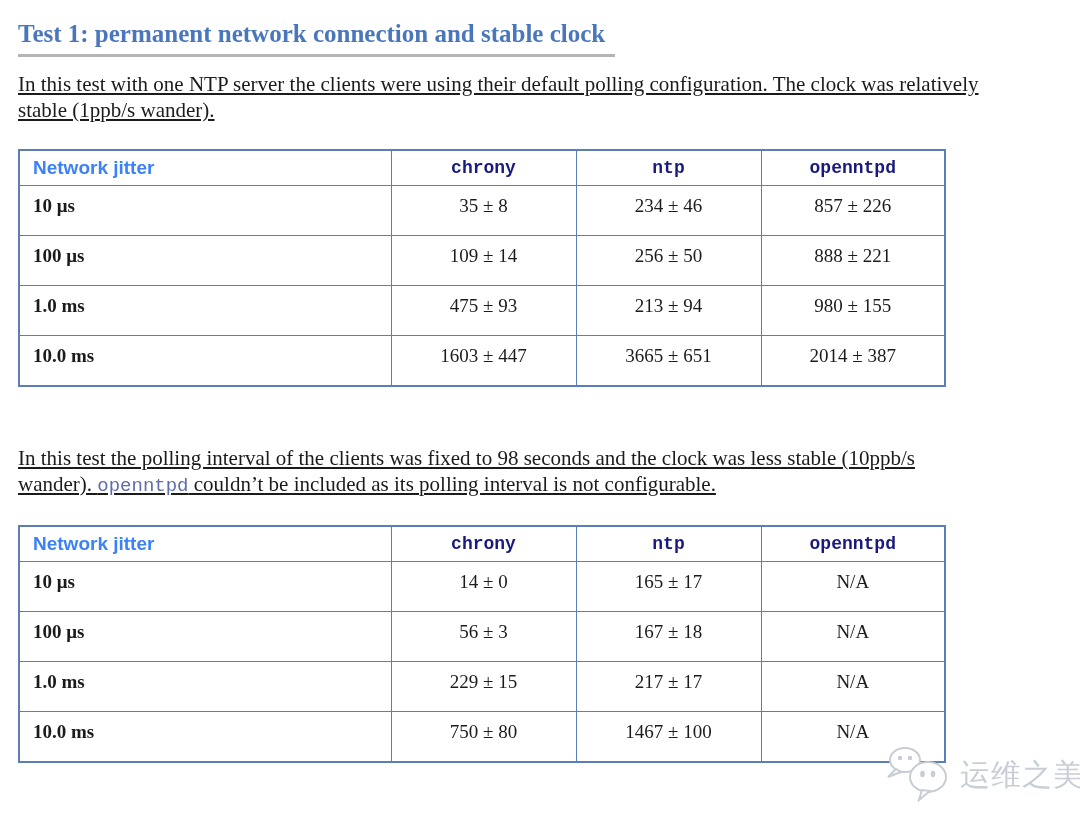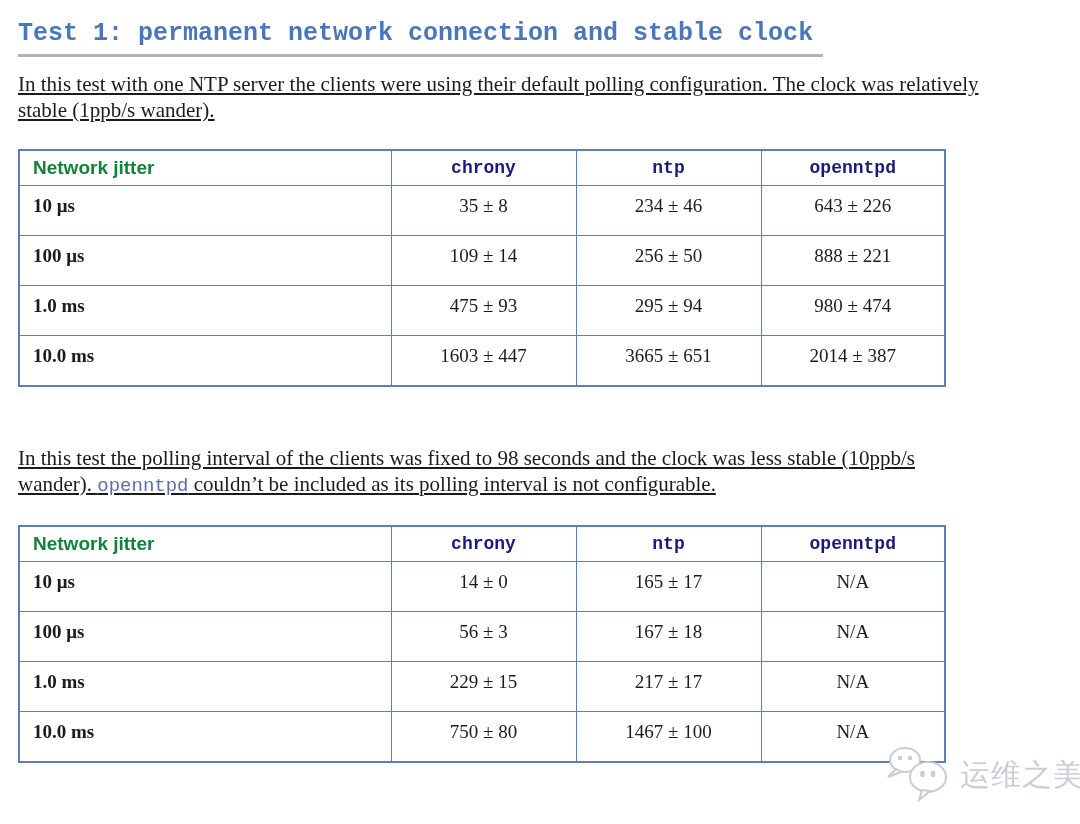--- a/index.html
+++ b/index.html
@@ -10,21 +10,21 @@
     background: #ffffff;
     position: relative;
     font-family: "Liberation Serif", serif;
     color: #1b1b1b;
   }
   .page { padding: 20px 0 0 18px; }
 
   .heading {
     display: inline-block;
     margin: 0;
-    font-family: Liberation Mono, monospace;
+    font-family: Liberation Serif, serif;
     font-size: 25px;
     font-weight: 700;
     color: #4a77bb;
     line-height: 1.15;
     padding-bottom: 5px;
     padding-right: 10px;
     border-bottom: 3px solid #b4b4b6;
   }
 
   .para { margin: 14px 12px 0 0; font-size: 21px; line-height: 26px; text-decoration: underline; }
@@ -44,21 +44,21 @@
   }
   .results th, .results td { border: 1px solid #5b7db9; overflow: hidden; }
   .results thead tr { height: 36px; }
   .results tbody tr { height: 50px; padding-left: 44px; }
   th.jitter {
     text-align: left;
     padding-left: 13px;
     font-family: "Liberation Sans", sans-serif;
     font-size: 19px;
     font-weight: 700;
-    color: #15803d;
+    color: #3b82f6;
   }
   th.impl {
     font-family: "Liberation Mono", monospace;
     font-size: 18px;
     font-weight: 700;
     color: #1a1a7e;
     text-align: center;
   }
   td.rlabel {
     font-weight: 700;
@@ -118,33 +118,33 @@
           <th class="impl">chrony</th>
           <th class="impl">ntp</th>
           <th class="impl">openntpd</th>
         </tr>
       </thead>
       <tbody>
         <tr>
           <td class="rlabel">10 μs</td>
           <td class="value">35 ± 8</td>
           <td class="value">234 ± 46</td>
-          <td class="value">643 ± 226</td>
+          <td class="value">857 ± 226</td>
         </tr>
         <tr>
           <td class="rlabel">100 μs</td>
           <td class="value">109 ± 14</td>
           <td class="value">256 ± 50</td>
           <td class="value">888 ± 221</td>
         </tr>
         <tr>
           <td class="rlabel">1.0 ms</td>
           <td class="value">475 ± 93</td>
-          <td class="value">295 ± 94</td>
-          <td class="value">980 ± 474</td>
+          <td class="value">213 ± 94</td>
+          <td class="value">980 ± 155</td>
         </tr>
         <tr>
           <td class="rlabel">10.0 ms</td>
           <td class="value">1603 ± 447</td>
           <td class="value">3665 ± 651</td>
           <td class="value">2014 ± 387</td>
         </tr>
       </tbody>
     </table>
   </section>

